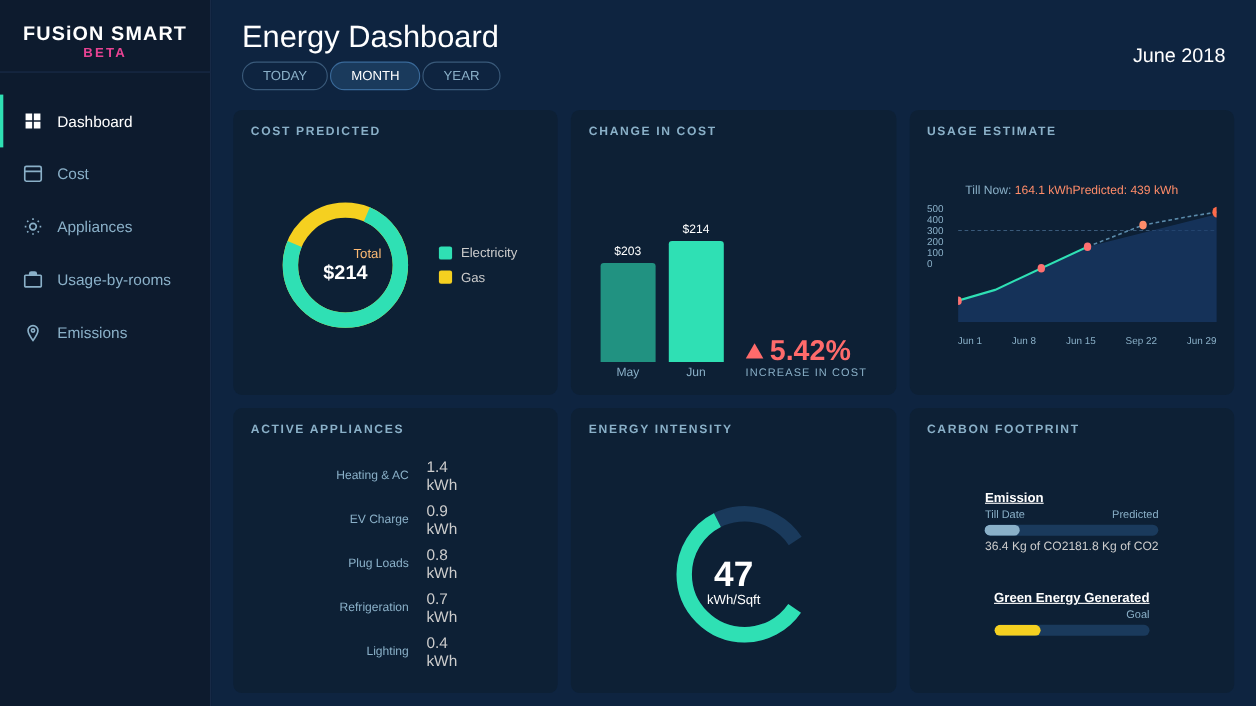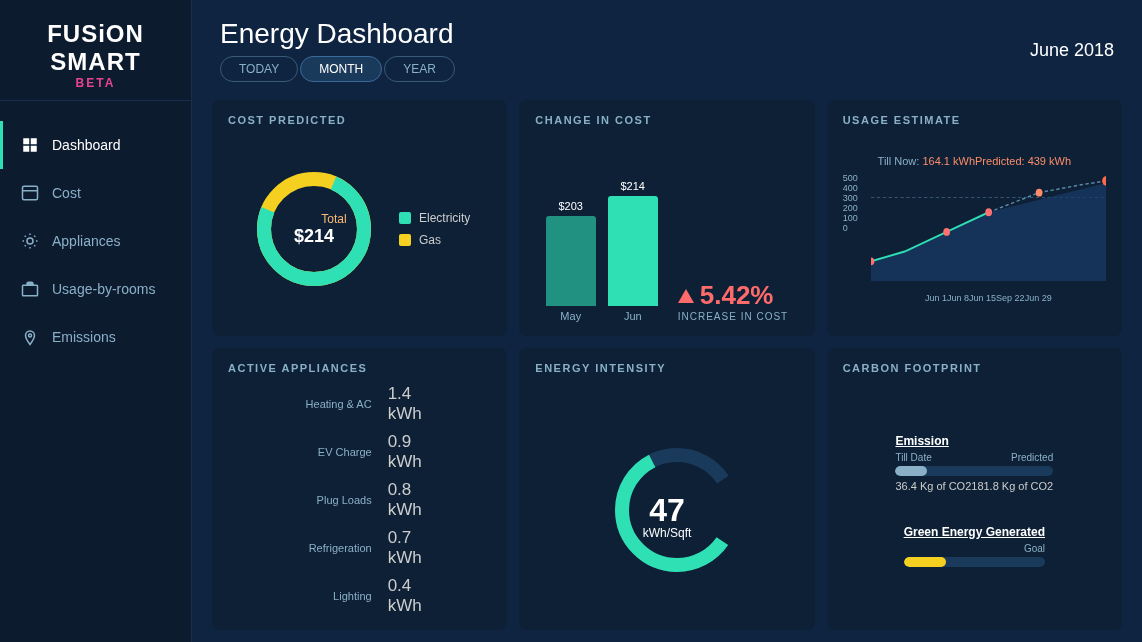--- a/index.html
+++ b/index.html
@@ -14,21 +14,21 @@
       flex-direction: column;
       padding-top: 0;
       flex-shrink: 0;
     }
     .sidebar-header {
       padding: 20px 20px 10px;
       text-align: center;
       border-bottom: 1px solid #1a2d4a;
     }
     .sidebar-title {
-      font-size: 24px;
+      font-size: 18px;
       font-weight: 700;
       letter-spacing: 1px;
       color: #fff;
     }
     .sidebar-beta {
       font-size: 12px;
       color: #e84393;
       font-weight: bold;
       letter-spacing: 2px;
     }
@@ -309,21 +309,21 @@
     .appliance-bar-container {
       flex: 1;
       height: 14px;
       background: transparent;
     }
     .appliance-bar {
       height: 100%;
       border-radius: 2px;
     }
     .appliance-value {
-      font-size: 17px;
+      font-size: 14px;
       color: #ccc;
       width: 50px;
       flex-shrink: 0;
     }
 
     
     .energy-body {
       display: flex;
       flex-direction: column;
       align-items: center;
@@ -553,21 +553,21 @@
 
             <polyline points="140,40 200,20 250,12 280,8" fill="none" stroke="#5a8aaa" stroke-width="1.5" stroke-dasharray="4,3"></polyline>
 
             <circle cx="0" cy="90" r="4" fill="#ff7070"></circle>
             <circle cx="90" cy="60" r="4" fill="#ff7070"></circle>
             <circle cx="140" cy="40" r="4" fill="#ff7070"></circle>
 
             <circle cx="200" cy="20" r="4" fill="#ff8c69"></circle>
             <circle cx="280" cy="8" r="5" fill="#ff6b4a"></circle>
           </svg>
-          <div style="position:absolute;bottom:0;left:28px;right:0;display:flex;justify-content:center;font-size:9px;color:#8ab0c8;">
+          <div style="position:absolute;bottom:0;left:28px;right:0;display:flex;justify-content:space-between;font-size:9px;color:#8ab0c8;">
             <span>Jun 1</span>
               <span>Jun 8</span>
               <span>Jun 15</span>
               <span>Sep 22</span>
               <span>Jun 29</span>
           </div>
         </div>
       </div>
     </div>
 

